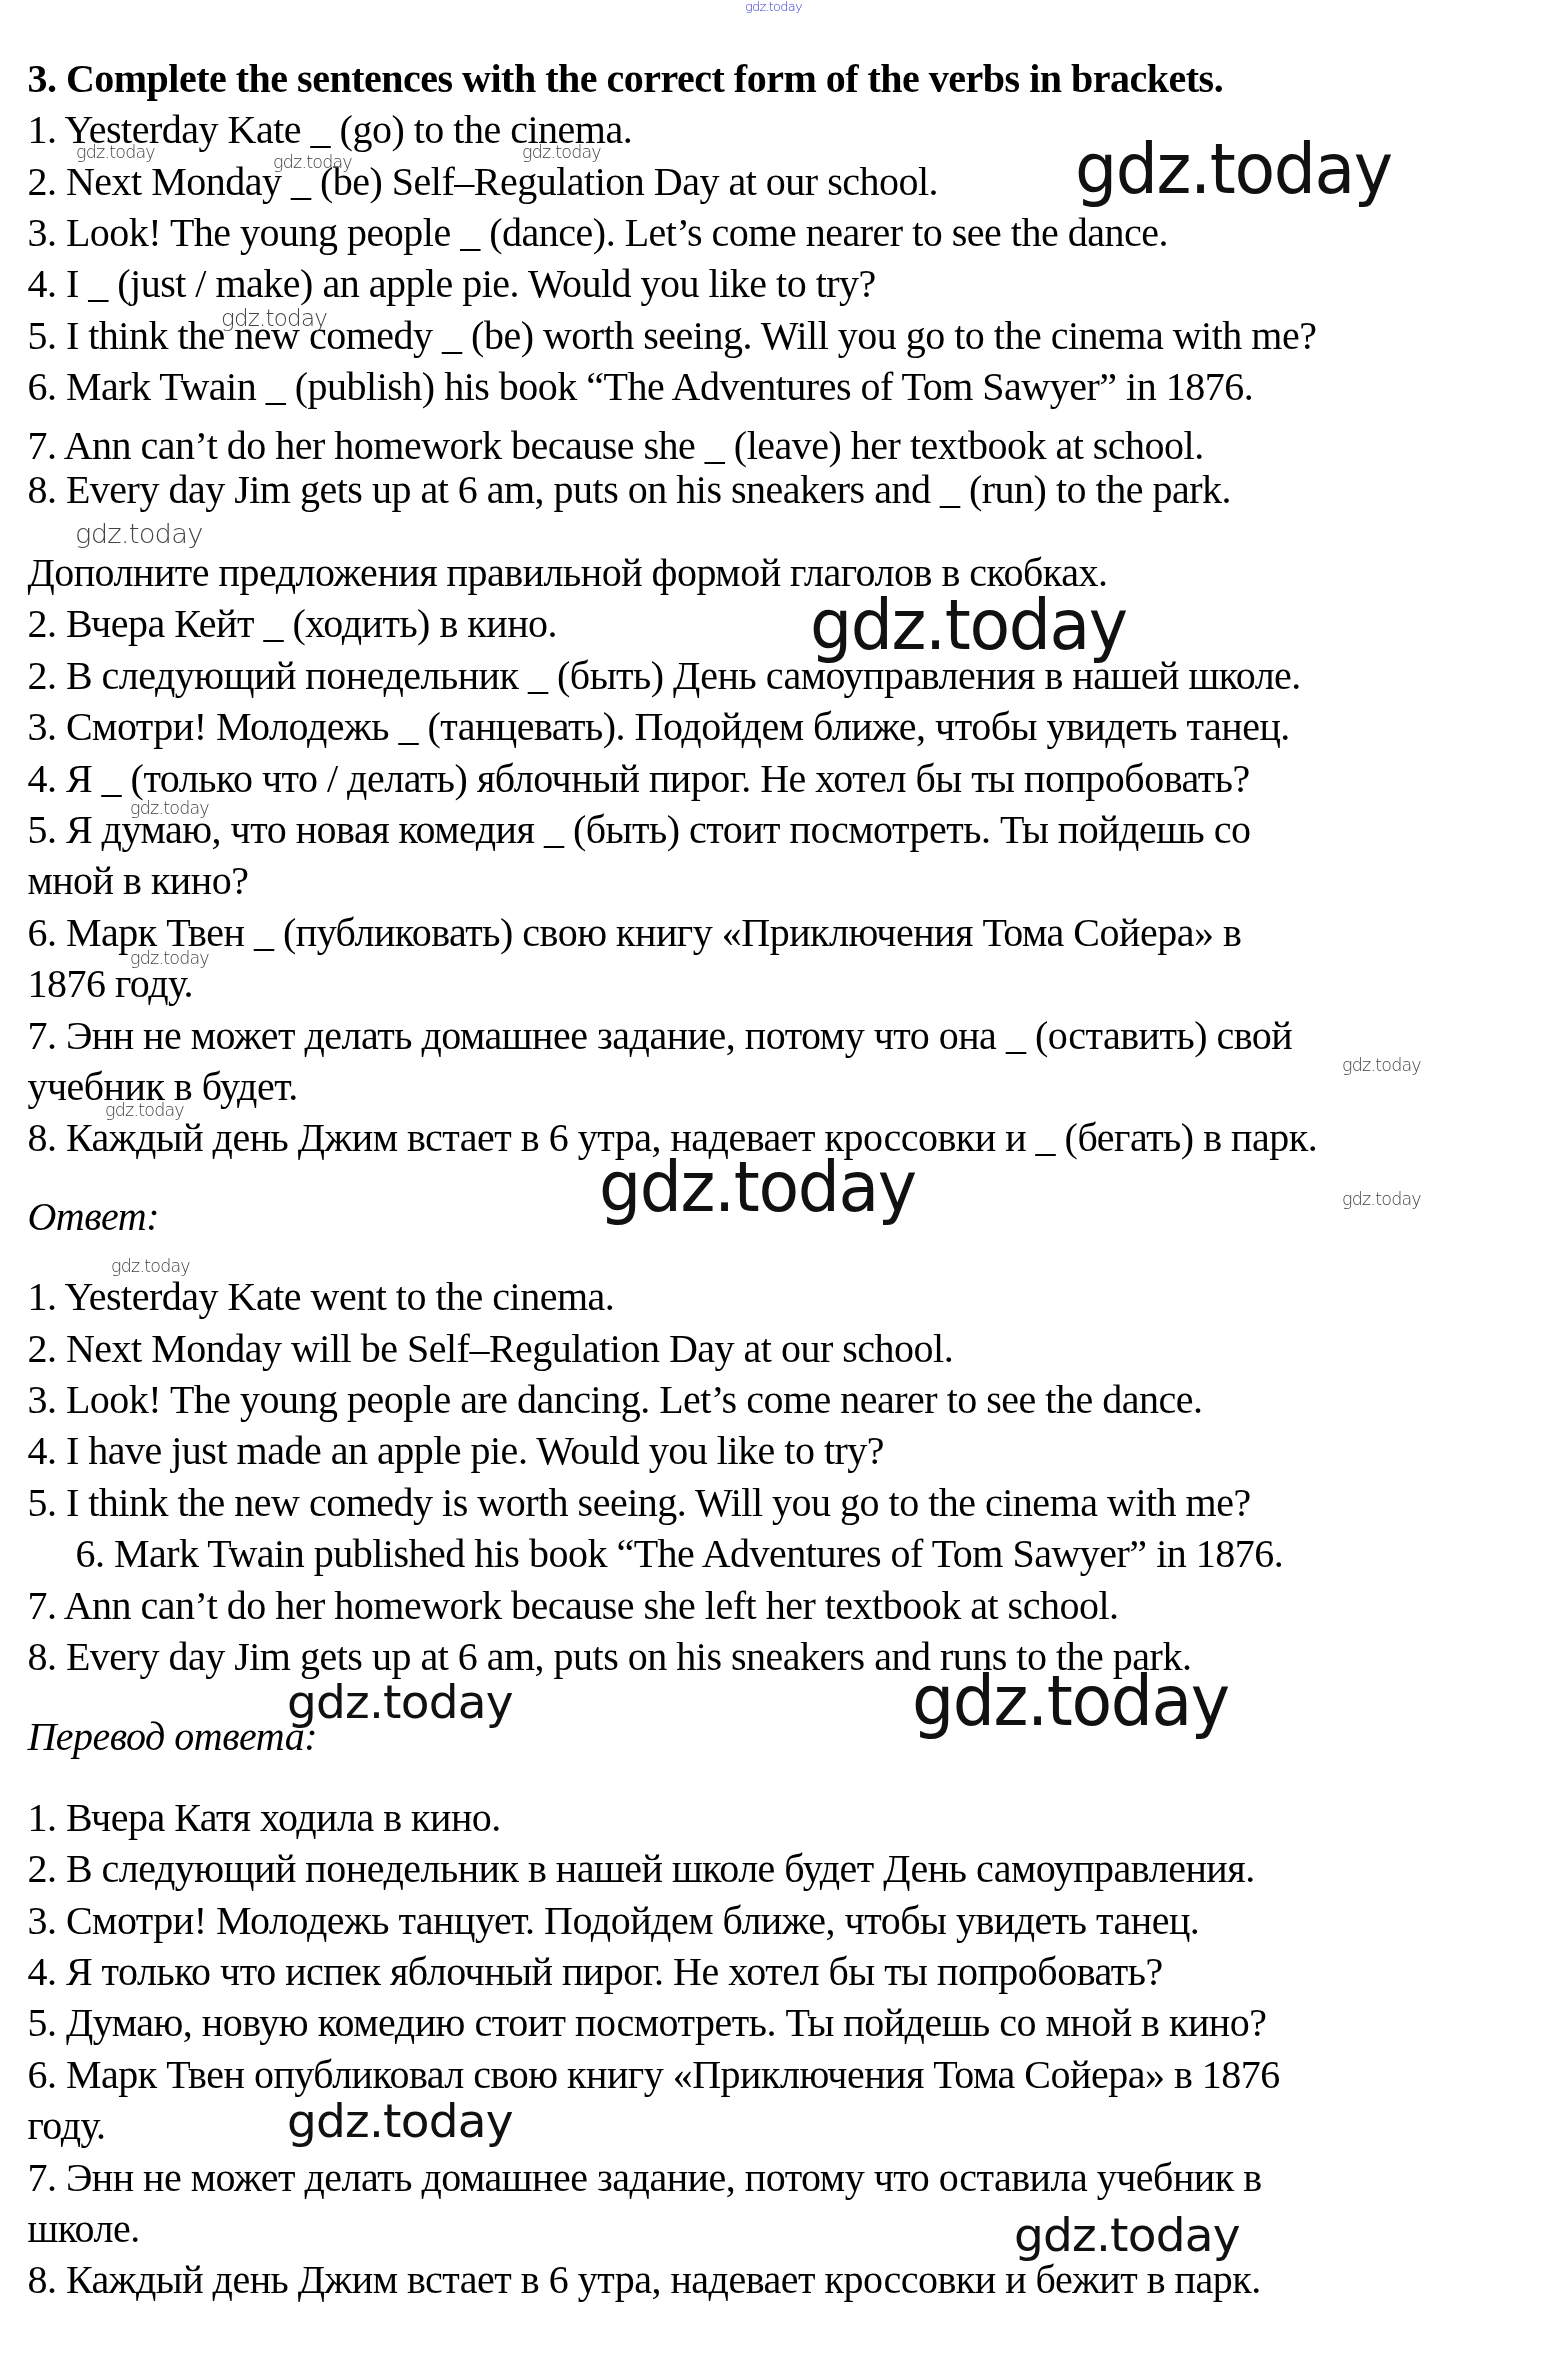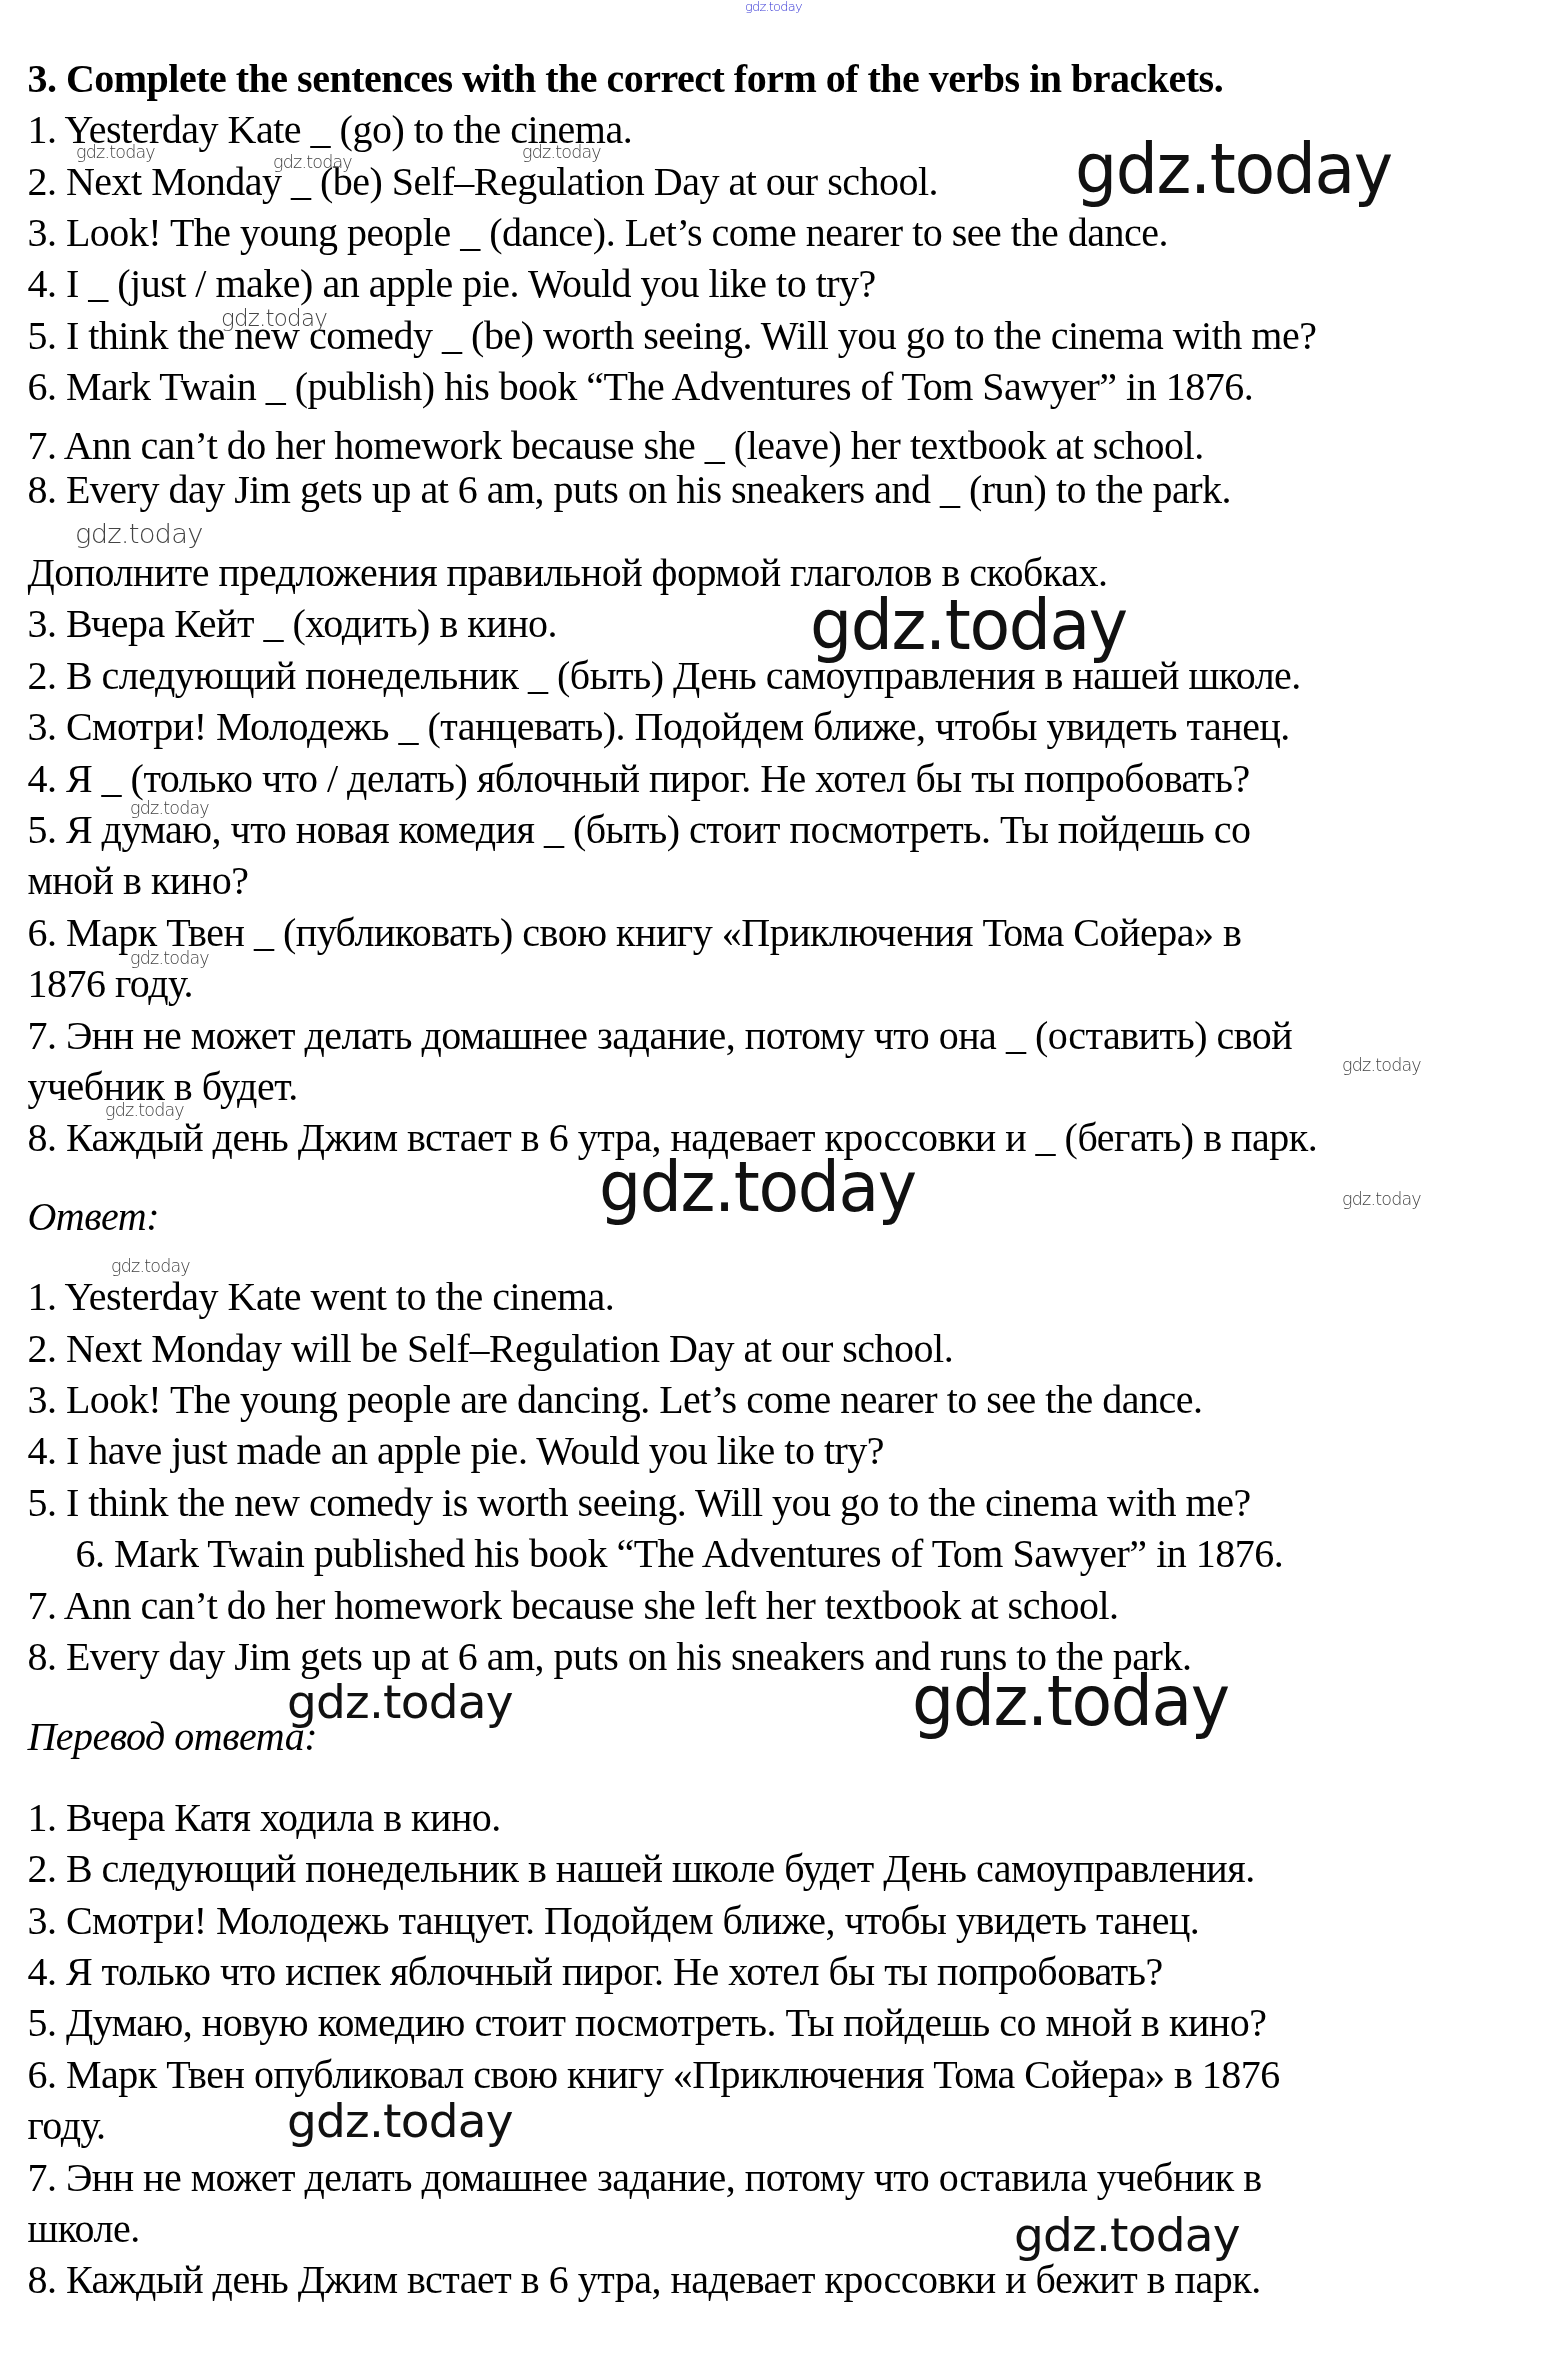--- a/index.html
+++ b/index.html
@@ -25,21 +25,21 @@
 <div class="line" style="top:107px;">1. Yesterday Kate _ (go) to the cinema.</div>
 <div class="line" style="top:159px;">2. Next Monday _ (be) Self–Regulation Day at our school.</div>
 <div class="line" style="top:210px;">3. Look! The young people _ (dance). Let’s come nearer to see the dance.</div>
 <div class="line" style="top:261px;">4. I _ (just / make) an apple pie. Would you like to try?</div>
 <div class="line" style="top:313px;">5. I think the new comedy _ (be) worth seeing. Will you go to the cinema with me?</div>
 <div class="line" style="top:364px;">6. Mark Twain _ (publish) his book “The Adventures of Tom Sawyer” in 1876.</div>
 <div class="line" style="top:416px;margin-top:7px;">7. Ann can’t do her homework because she _ (leave) her textbook at school.</div>
 <div class="line" style="top:467px;">8. Every day Jim gets up at 6 am, puts on his sneakers and _ (run) to the park.</div>
 
 <div class="line" style="top:550px;">Дополните предложения правильной формой глаголов в скобках.</div>
-<div class="line" style="top:601px;">3. Вчера Кейт _ (ходить) в кино.</div>
+<div class="line" style="top:601px;">2. Вчера Кейт _ (ходить) в кино.</div>
 <div class="line" style="top:653px;">2. В следующий понедельник _ (быть) День самоуправления в нашей школе.</div>
 <div class="line" style="top:704px;">3. Смотри! Молодежь _ (танцевать). Подойдем ближе, чтобы увидеть танец.</div>
 <div class="line" style="top:756px;">4. Я _ (только что / делать) яблочный пирог. Не хотел бы ты попробовать?</div>
 <div class="line" style="top:807px;text-align:center;">5. Я думаю, что новая комедия _ (быть) стоит посмотреть. Ты пойдешь со</div>
 <div class="line" style="top:858px;">мной в кино?</div>
 <div class="line" style="top:910px;">6. Марк Твен _ (публиковать) свою книгу «Приключения Тома Сойера» в</div>
 <div class="line" style="top:961px;">1876 году.</div>
 <div class="line" style="top:1013px;">7. Энн не может делать домашнее задание, потому что она _ (оставить) свой</div>
 <div class="line" style="top:1064px;">учебник в будет.</div>
 <div class="line" style="top:1115px;">8. Каждый день Джим встает в 6 утра, надевает кроссовки и _ (бегать) в парк.</div>

